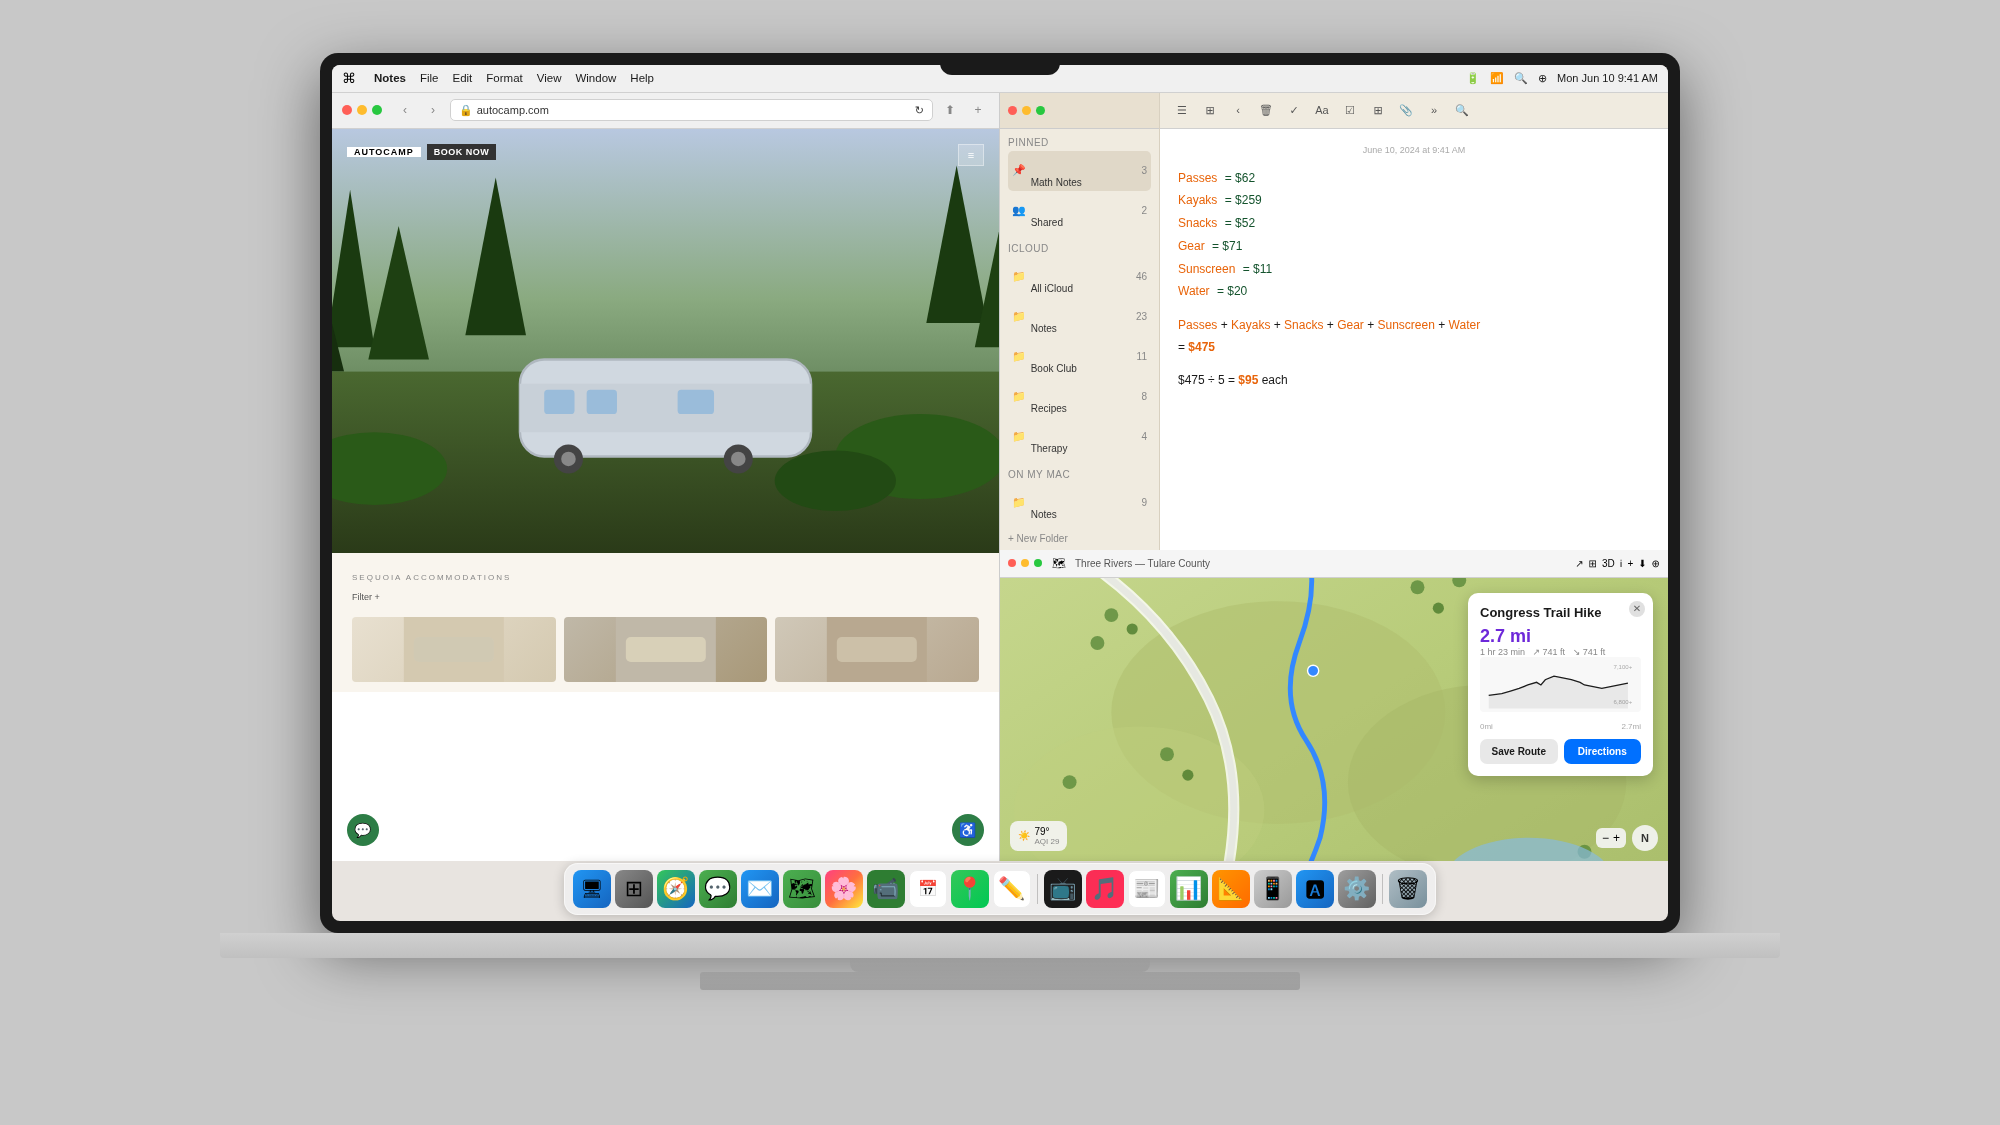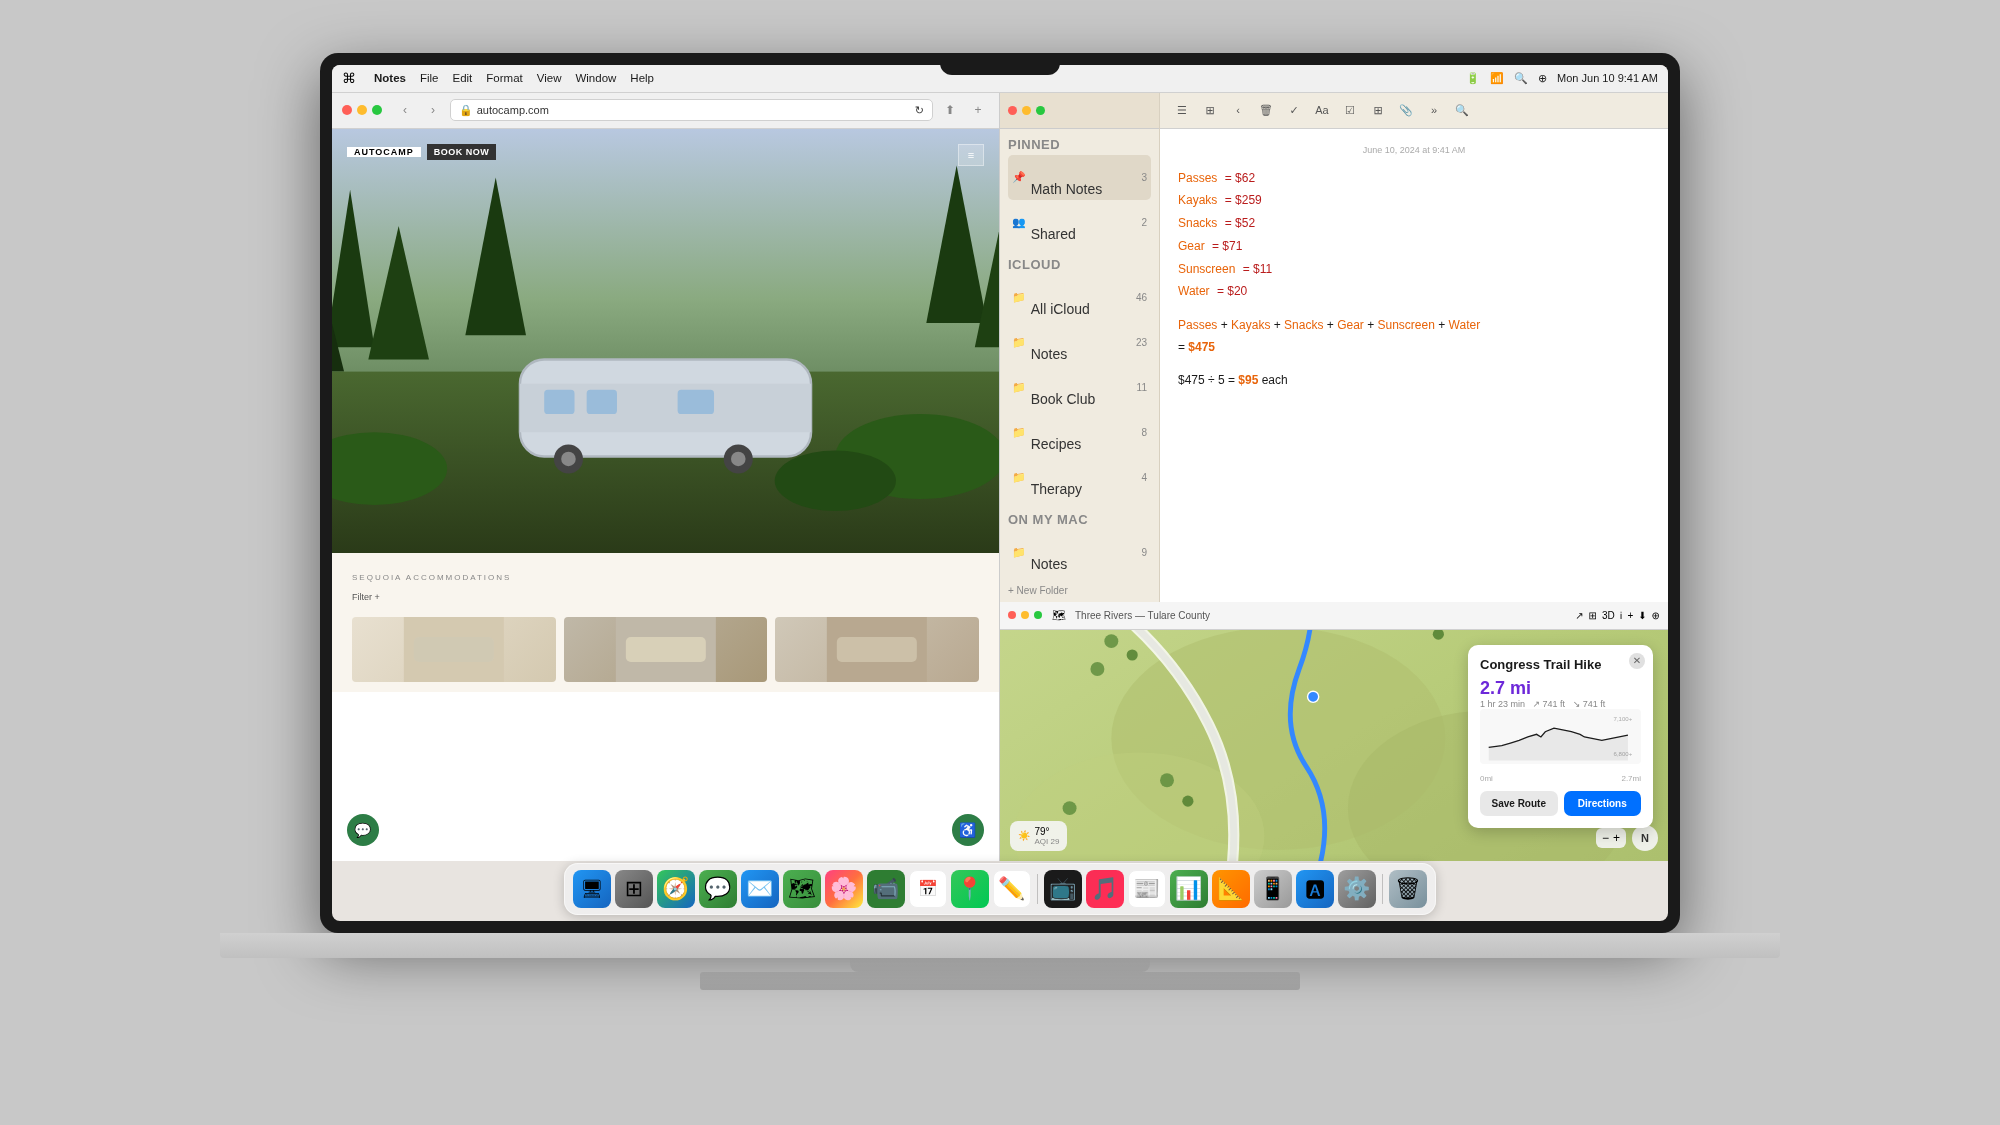--- a/index.html
+++ b/index.html
@@ -340,22 +340,22 @@
     .notes-sidebar-list {
       flex: 1;
       overflow: hidden;
     }
 
     .notes-section {
       padding: 8px 8px 4px;
     }
 
     .notes-section-header {
-      font-size: 13px;
-      font-weight: 700;
+      font-size: 10px;
+      font-weight: 400;
       color: #888;
       letter-spacing: 0.5px;
       text-transform: uppercase;
       margin-bottom: 3px;
     }
 
     .notes-folder {
       display: flex;
       align-items: center;
       padding: 3px 4px;
@@ -367,21 +367,21 @@
     .notes-folder.selected {
       background: #e0d8c8;
     }
 
     .folder-icon {
       font-size: 11px;
     }
 
     .folder-name {
       flex: 1;
-      font-size: 14px;
+      font-size: 10px;
       color: #333;
       margin-top: 23px;
     }
 
     .folder-count {
       font-size: 10px;
       color: #888;
     }
 
     .new-folder-btn {
@@ -423,21 +423,21 @@
       line-height: 1.9;
       color: #1a1a1a;
     }
 
     .expense-line {
       display: flex;
       gap: 4px;
     }
 
     .expense-label { color: #e8640a; }
-    .expense-value { color: #b91c1c; }
+    .expense-value { color: #14532d; }
 
     .math-line {
       margin: 12px 0;
       font-size: 12px;
       line-height: 1.8;
     }
 
     .orange { color: #e8640a; }
     .total-highlight { color: #e8640a; font-weight: 600; }
 

